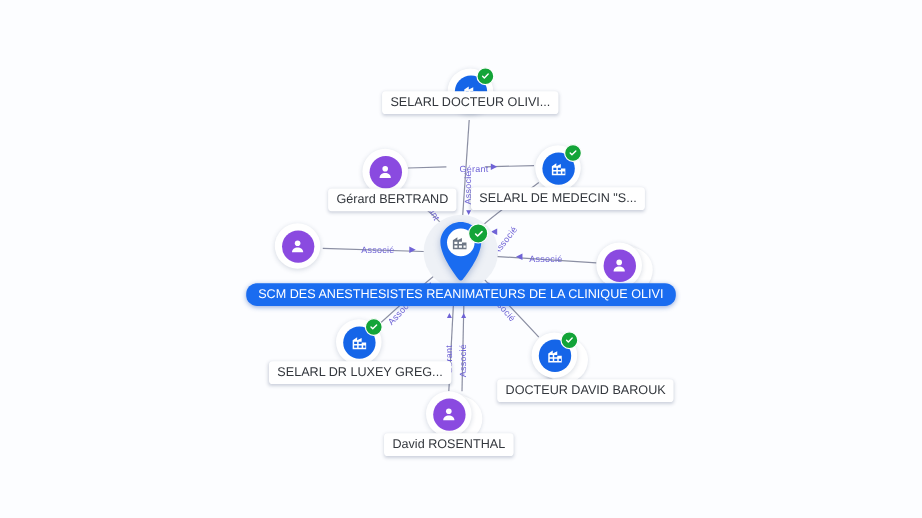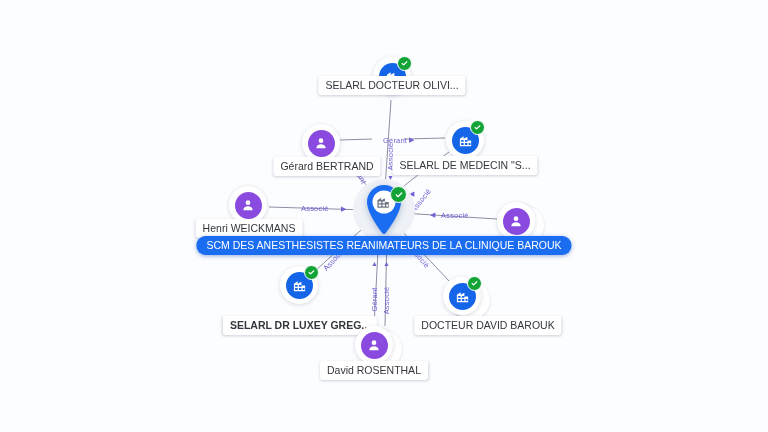--- a/index.html
+++ b/index.html
@@ -187,21 +187,20 @@
   <div class="node" style="left:248px;top:205px;">
     <div class="disc">
       <div class="inner person">
         <svg width="14" height="14" viewBox="0 0 24 24" fill="#fff">
             <circle cx="12" cy="8" r="4"></circle>
             <path d="M4 21c0-4.4 3.6-7 8-7s8 2.6 8 7z"></path>
           </svg>
       </div>
     </div>
   </div>
-  <div class="label" style="left:249px;top:219px;">Henri WEICKMANS</div>
 
   <div class="node" style="left:516px;top:221px;">
     <div class="disc stack">
       <div class="inner person">
         <svg width="14" height="14" viewBox="0 0 24 24" fill="#fff">
             <circle cx="12" cy="8" r="4"></circle>
             <path d="M4 21c0-4.4 3.6-7 8-7s8 2.6 8 7z"></path>
           </svg>
       </div>
     </div>
@@ -214,21 +213,21 @@
             <path d="M3 21V9l6-4v4l6-3v6h6v9H3zm2-2h4v-3H5v3zm0-5h4v-3H5v3zm6 5h4v-3h-4v3zm0-5h4v-3h-4v3zm6 5h3v-3h-3v3z"></path>
           </svg>
       </div>
       <span class="badge">
         <svg viewBox="0 0 24 24" fill="none" stroke="#fff" stroke-width="4" stroke-linecap="round" stroke-linejoin="round">
             <path d="M4 12l5 5L20 6"></path>
           </svg>
       </span>
     </div>
   </div>
-  <div class="label" style="left:300px;top:316px;font-weight:bold;">SELARL DR LUXEY GREG...</div>
+  <div class="label" style="left:300px;top:301px;">SELARL DR LUXEY GREG...</div>
 
   <div class="node" style="left:462px;top:296px;">
     <div class="disc stack">
       <div class="inner company">
         <svg width="15" height="15" viewBox="0 0 24 24" fill="#fff">
             <path d="M3 21V9l6-4v4l6-3v6h6v9H3zm2-2h4v-3H5v3zm0-5h4v-3H5v3zm6 5h4v-3h-4v3zm0-5h4v-3h-4v3zm6 5h3v-3h-3v3z"></path>
           </svg>
       </div>
       <span class="badge">
         <svg viewBox="0 0 24 24" fill="none" stroke="#fff" stroke-width="4" stroke-linecap="round" stroke-linejoin="round">
@@ -261,15 +260,15 @@
           <path d="M3 21V9l6-4v4l6-3v6h6v9H3zm2-2h4v-3H5v3zm0-5h4v-3H5v3zm6 5h4v-3h-4v3zm0-5h4v-3h-4v3zm6 5h3v-3h-3v3z"></path>
         </g>
       </svg>
       <span class="pinbadge">
         <svg viewBox="0 0 24 24" fill="none" stroke="#fff" stroke-width="4" stroke-linecap="round" stroke-linejoin="round">
             <path d="M4 12l5 5L20 6"></path>
           </svg>
       </span>
     </div>
   </div>
-  <div class="label selected" style="left:384px;top:236px;">SCM DES ANESTHESISTES REANIMATEURS DE LA CLINIQUE BAROUK</div>
+  <div class="label selected" style="left:384px;top:236px;">SCM DES ANESTHESISTES REANIMATEURS DE LA CLINIQUE OLIVI</div>
 
 </div>
 
 </body></html>

